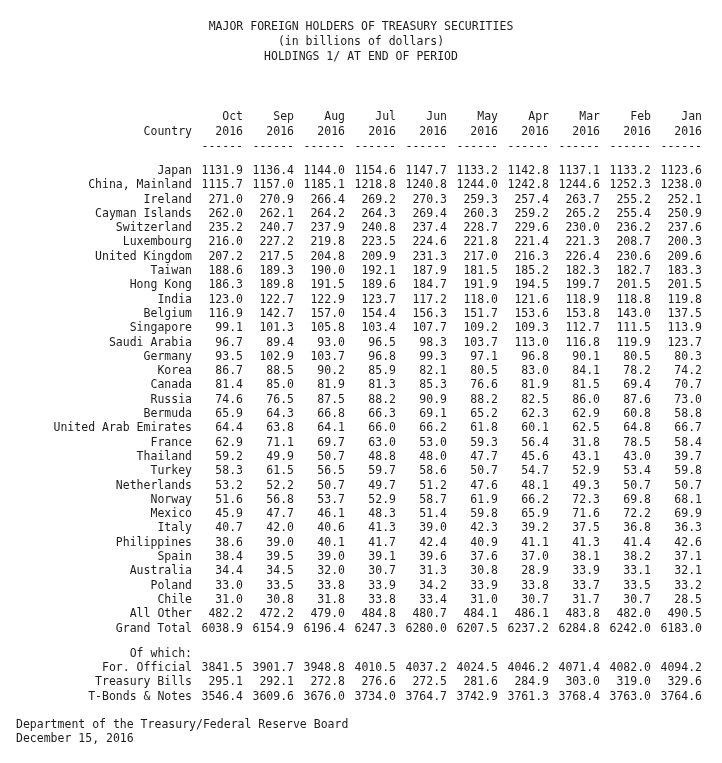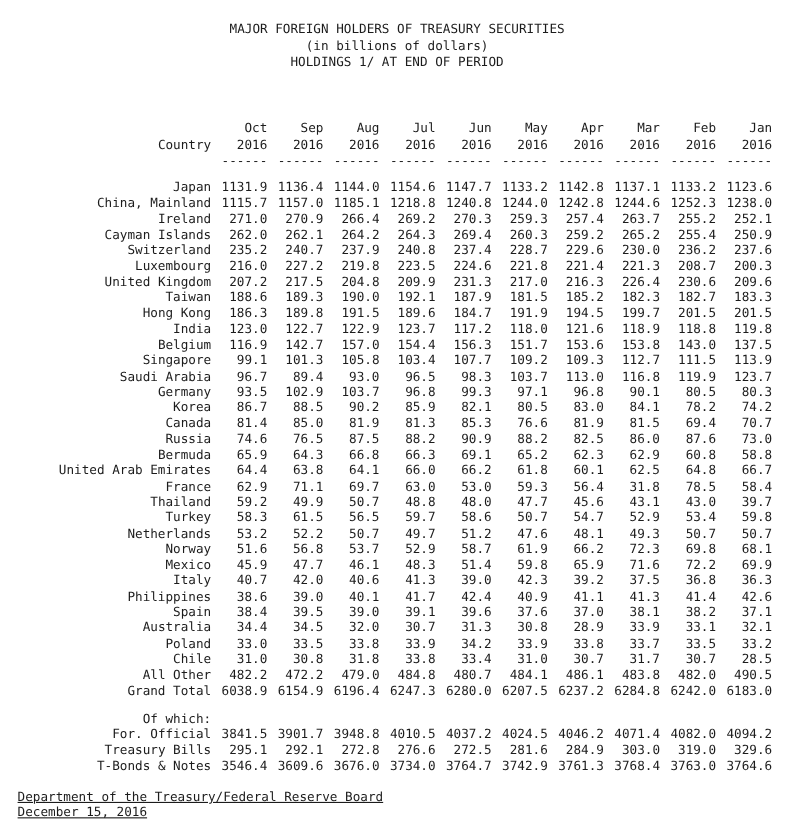--- a/index.html
+++ b/index.html
@@ -55,21 +55,20 @@
   }
   tr.section-gap td {
     padding-top: 11px;
     margin-left: 40px;
   }
   td.indent1 { padding-left: 7px; }
   td.indent3 { padding-left: 21px; }
   .footer {
     margin: 14px 0 0 16px;
     line-height: 14.5px;
-    text-decoration: underline;
   }
 </style>
 </head>
 <body>
 
 <div class="page">
 
   <div class="title-block">
     <div>MAJOR FOREIGN HOLDERS OF TREASURY SECURITIES</div>
     <div>(in billions of dollars)</div>

